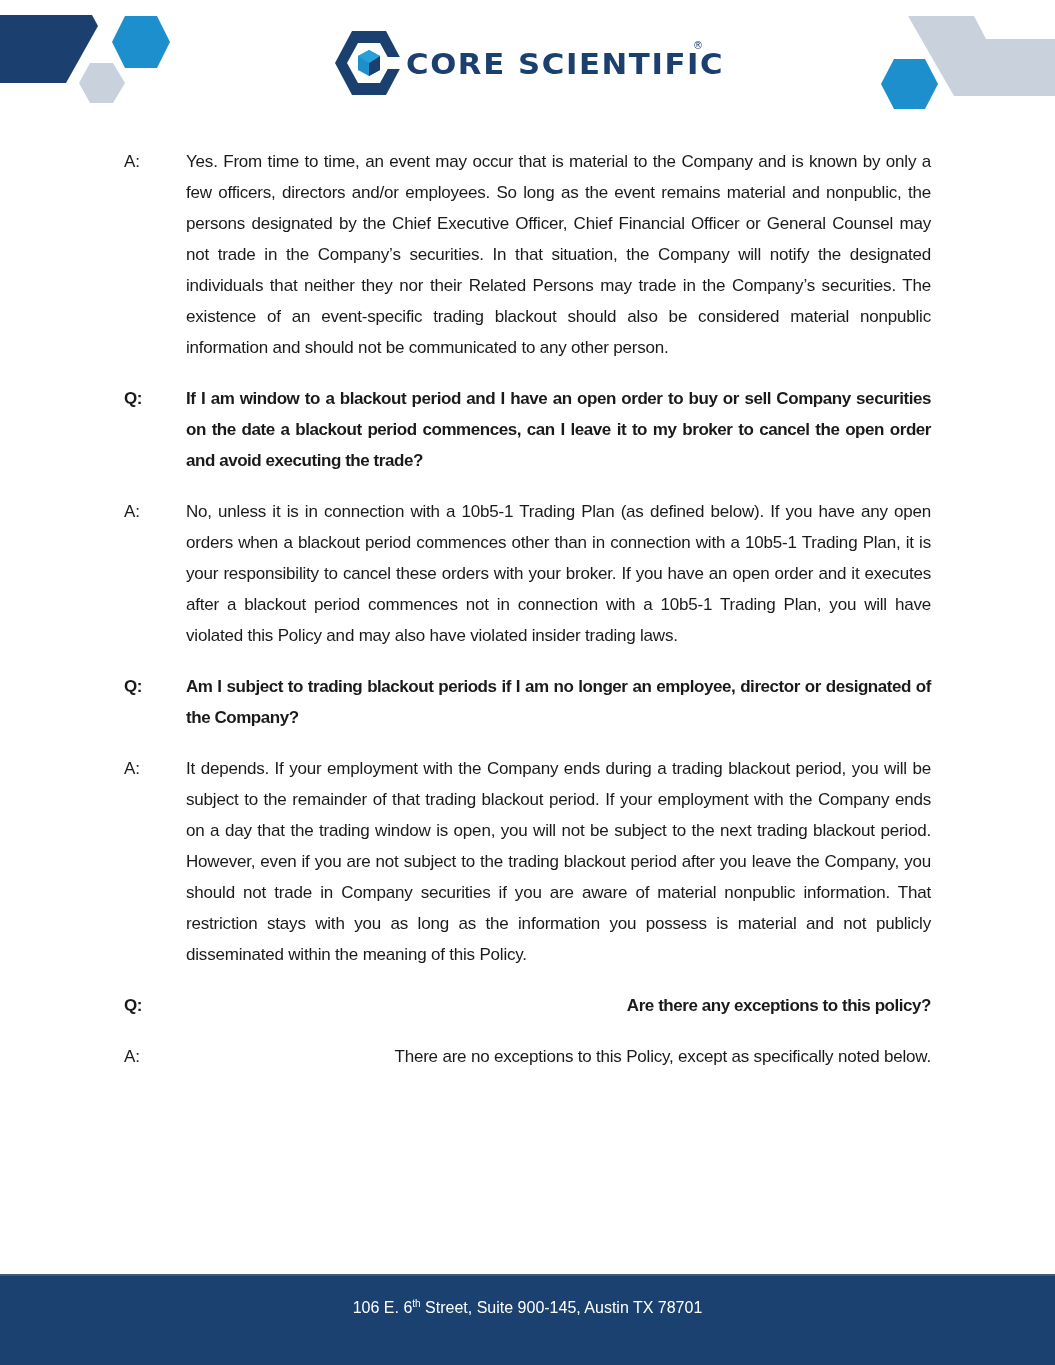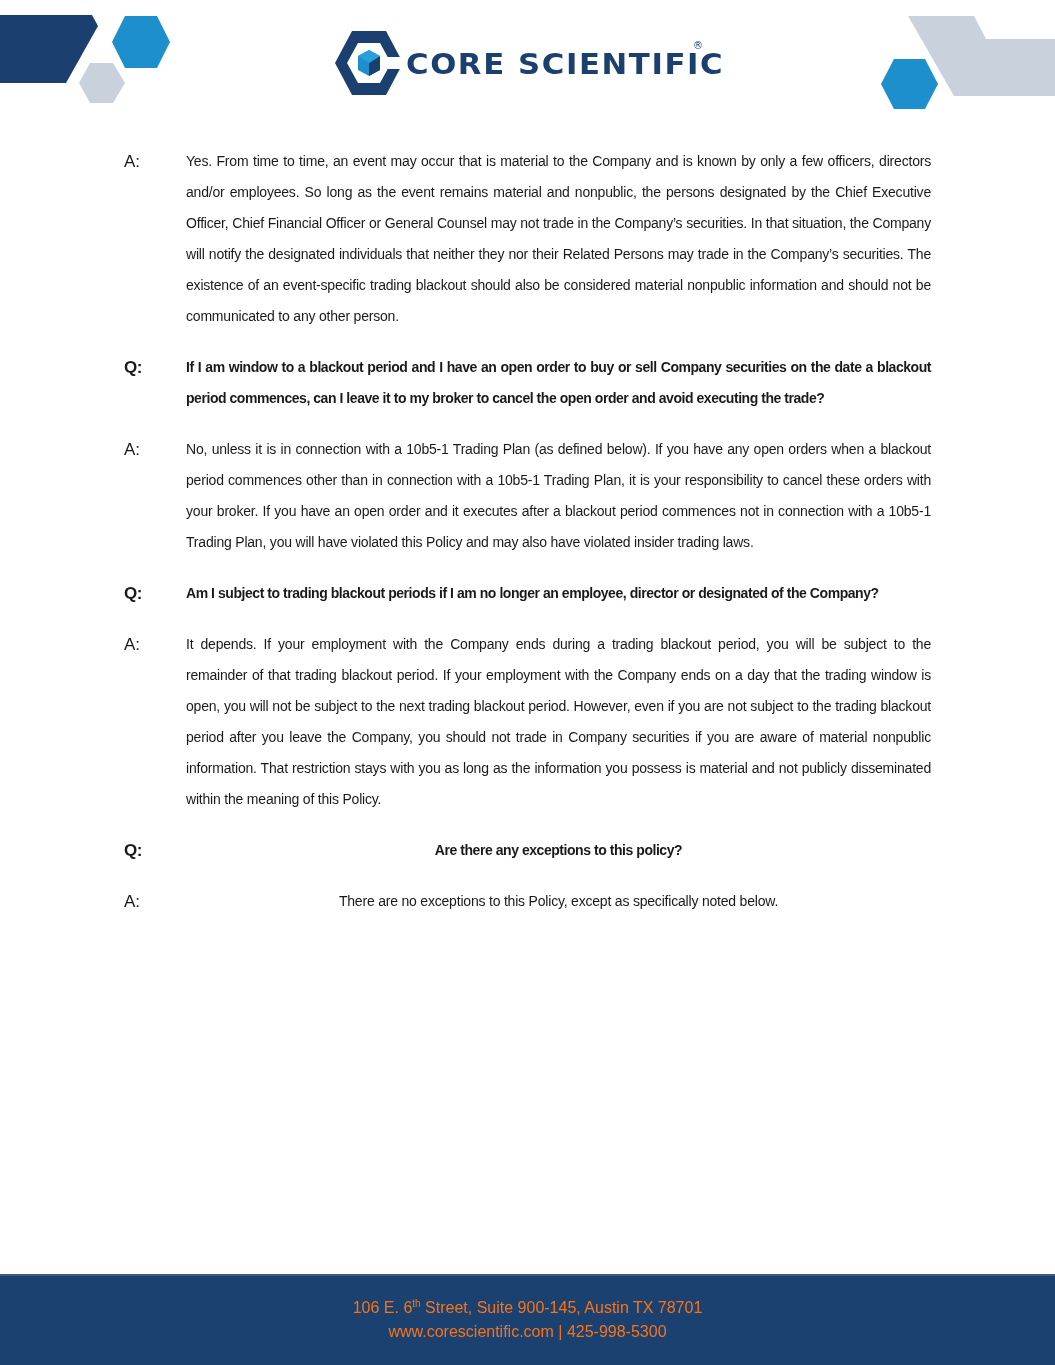--- a/index.html
+++ b/index.html
@@ -61,35 +61,35 @@
       margin-bottom: 20px;
     }
     .qa .label {
       width: 62px;
       flex: 0 0 62px;
       font-size: 17px;
       line-height: 31px;
     }
     .qa .text {
       flex: 1 1 auto;
-      font-size: 14px;
+      font-size: 17px;
       line-height: 31px;
       text-align: justify;
       letter-spacing: -0.2px;
     }
     .qa.q .label, .qa.q .text { font-weight: bold; letter-spacing: -0.45px; }
-    .qa .text.single { text-align: center; }
+    .qa .text.single { text-align: right; }
     .footer {
       position: absolute;
       left: 0; top: 1274px;
       width: 1055px; height: 91px;
       background: #1a4170;
       border-top: 2px solid #45597a;
       box-sizing: border-box;
-      color: #f97316;
+      color: #ffffff;
       text-align: center;
       font-family: "Liberation Sans", sans-serif;
     }
     .footer .line1 {
       margin-top: 20px;
       font-size: 16px;
       line-height: 24px;
     }
     .footer .line1 sup {
       font-size: 10px;
@@ -163,14 +163,13 @@
     <span class="text single">Are there any exceptions to this policy?</span>
   </div>
   <div class="qa a">
     <span class="label">A:</span>
     <span class="text single">There are no exceptions to this Policy, except as specifically noted below.</span>
   </div>
 </div>
 
 <div class="footer">
   <div class="line1"><span>106 E. 6</span><sup>th</sup><span> Street, Suite 900-145, Austin TX 78701</span></div>
-  <div class="line2"><span>www.corescientific.com</span><span> | </span><span>425-998-5300</span></div>
 </div>
 
 </body></html>

